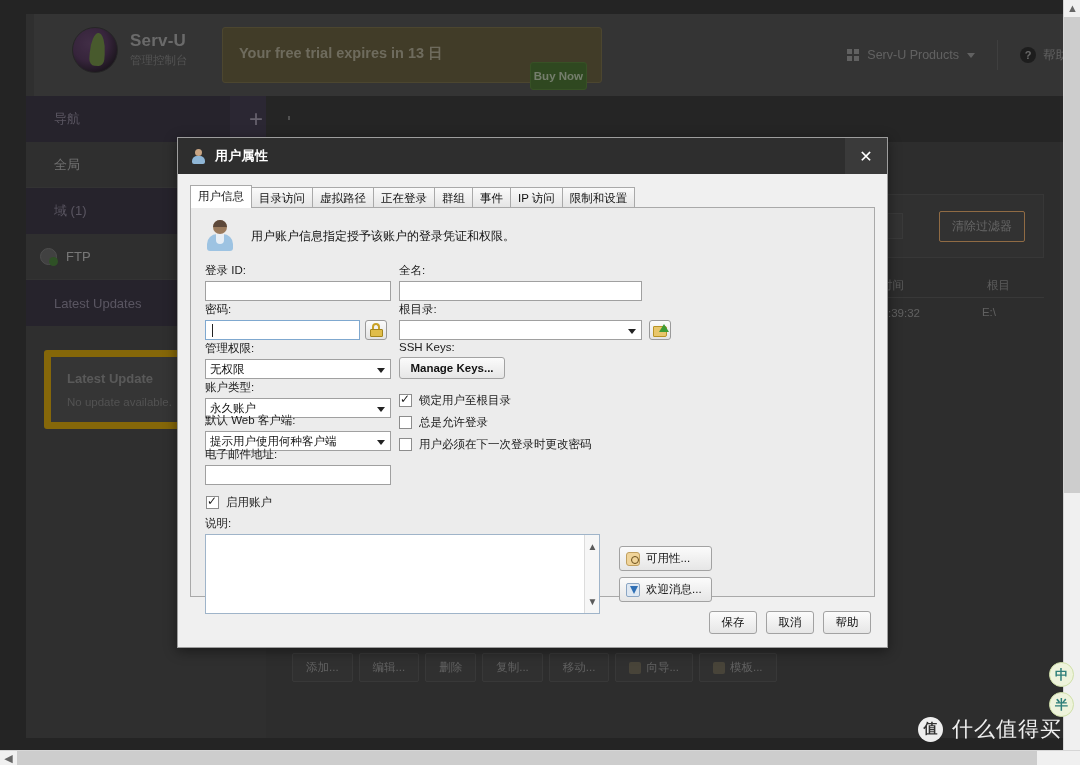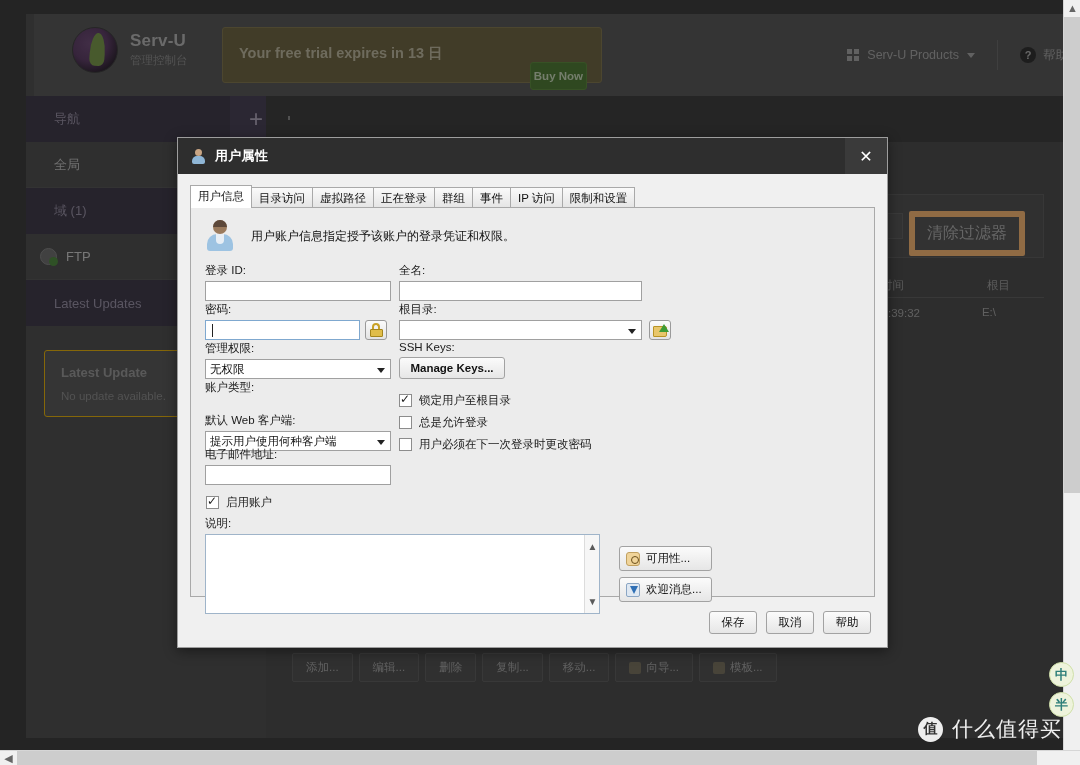--- a/index.html
+++ b/index.html
@@ -103,41 +103,41 @@
   .globe {
     width: 17px; height: 17px; border-radius: 50%;
     background: #6d6d6d; border: 1px solid #858585; position: relative;
   }
   .globe::after {
     content: ''; position: absolute; right: -2px; bottom: -2px;
     width: 9px; height: 9px; border-radius: 50%; background: #4e8a3c;
   }
   .update-card {
     margin: 24px 18px 0 18px; background: #585858;
-    border: 1px solid #eab308; border-radius: 3px; padding: 14px 16px;
+    border: 7px solid #eab308; border-radius: 3px; padding: 14px 16px;
   }
   .update-card .u1 { color: #9a9a9a; font-size: 13px; font-weight: bold; }
   .update-card .u2 { color: #8c8c8c; font-size: 11.5px; margin-top: 10px; }
 
   
   .content { position: absolute; left: 240px; top: 82px; right: 0; bottom: 0; background: #4a4a4a; }
   .content-top { height: 46px; background: #3b3b3b; position: relative; }
   .content-top .dot { position: absolute; left: 22px; top: 20px; width: 2px; height: 4px; background: #8a8a8a; }
   .filter-panel {
     position: absolute; left: 26px; right: 24px; top: 98px; height: 64px;
     background: #4f4f4f; border: 1px solid #5c5c5c;
   }
   .filter-input {
     position: absolute; right: 140px; top: 18px; width: 140px; height: 26px;
     background: #545454; border: 1px solid #616161;
   }
   .filter-btn {
     position: absolute; right: 18px; top: 16px;
-    padding: 6px 12px; font-size: 16px; color: #b0b0b0;
-    background: #525252; border: 6px solid #fdba74; border-radius: 2px;
+    padding: 6px 12px; font-size: 12px; color: #b0b0b0;
+    background: #525252; border: 1px solid #fdba74; border-radius: 2px;
   }
   .tbl-head {
     position: absolute; left: 26px; right: 24px; top: 176px; height: 26px;
     border-bottom: 1px solid #5d5d5d; color: #9e9e9e; font-size: 11.5px;
   }
   .tbl-head span { position: absolute; top: 6px; }
   .th-1 { right: 140px; }
   .th-2 { right: 34px; }
   .tbl-row { position: absolute; left: 26px; right: 24px; top: 206px; height: 26px; color: #a6a6a6; font-size: 11.5px; }
   .tbl-row span { position: absolute; top: 4px; }
@@ -517,20 +517,24 @@
         <div style="position:absolute;left:14px;top:133px;width:186px;">
           <div class="lbl">管理权限:</div>
           <div class="combo" style="margin-top:3px;">
             <div class="sel">无权限</div>
             <span class="arw"></span>
           </div>
         </div>
 
         <div style="position:absolute;left:14px;top:172px;width:186px;">
           <div class="lbl">账户类型:</div>
+          <div class="combo" style="margin-top:3px;">
+            <div class="sel">永久账户</div>
+            <span class="arw"></span>
+          </div>
         </div>
 
         <div style="position:absolute;left:14px;top:205px;width:186px;">
           <div class="lbl">默认 Web 客户端:</div>
           <div class="combo" style="margin-top:3px;">
             <div class="sel">提示用户使用何种客户端</div>
             <span class="arw"></span>
           </div>
         </div>
 

